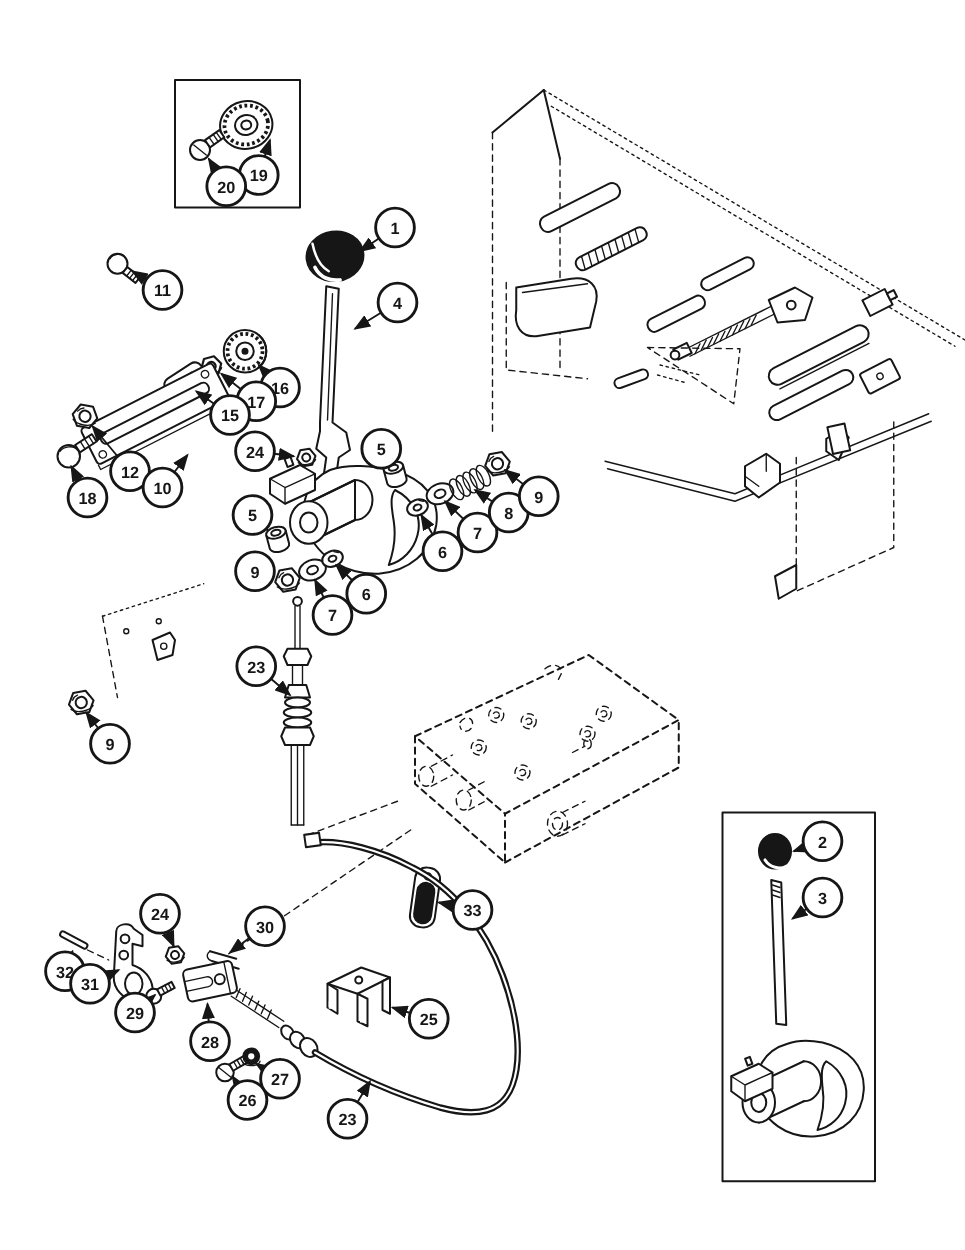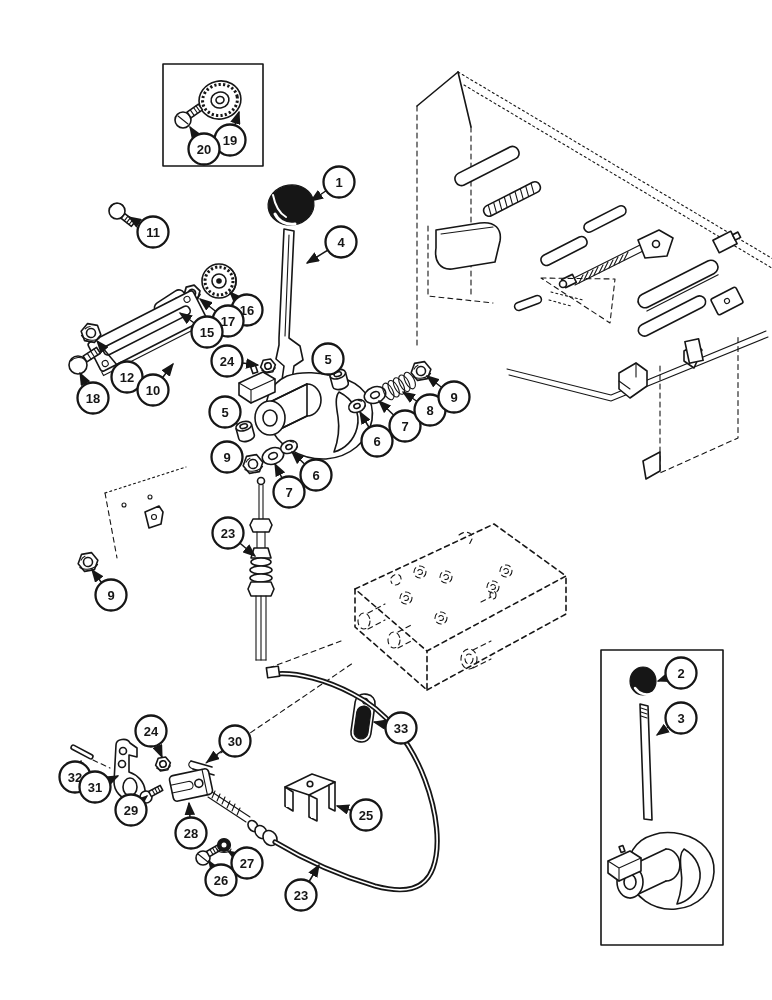--- a/index.html
+++ b/index.html
@@ -1,17 +1,17 @@
 <!DOCTYPE html>
 <html><head>
 <meta charset="utf-8">
 <style>
   html,body{margin:0;padding:0;background:#ffffff;}
   body{width:772px;height:1000px;position:relative;font-family:"Liberation Sans",sans-serif;}
-  #diagram-wrap{position:absolute;inset:0;margin-left:23px;}
+  #diagram-wrap{position:absolute;inset:0;}
   svg{display:block;}
   .ln{fill:none;stroke:#161616;stroke-width:1.6;stroke-linecap:round;stroke-linejoin:round;}
   .thin{stroke-width:1.1;}
   .wfill{fill:#ffffff;stroke:#161616;stroke-width:1.6;stroke-linejoin:round;}
   .bfill{fill:#161616;stroke:#161616;stroke-width:1.2;stroke-linejoin:round;}
   .dash{stroke-dasharray:5 4;}
   .dot{stroke-dasharray:2 3;}
   .knurl{fill:none;stroke:#161616;stroke-width:3;stroke-dasharray:2.2 2.2;}
   .leader{stroke:#161616;stroke-width:1.5;fill:none;}
   .callout-circle{fill:#ffffff;stroke:#161616;stroke-width:2.3;}

